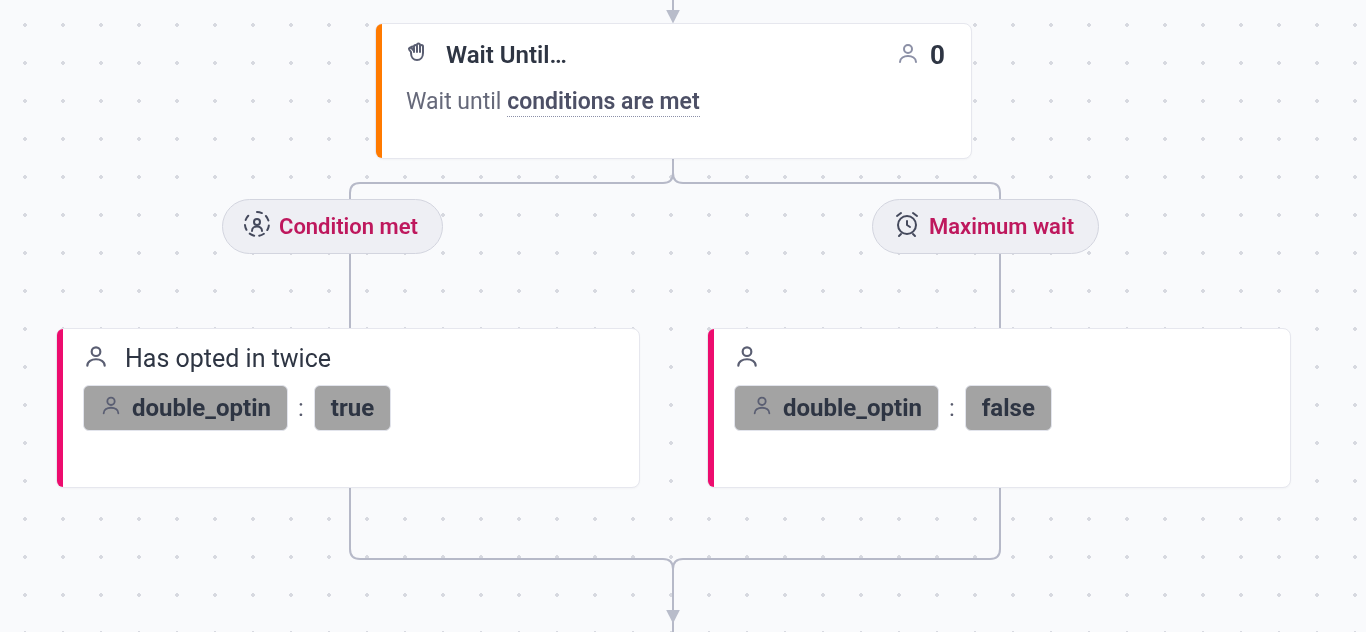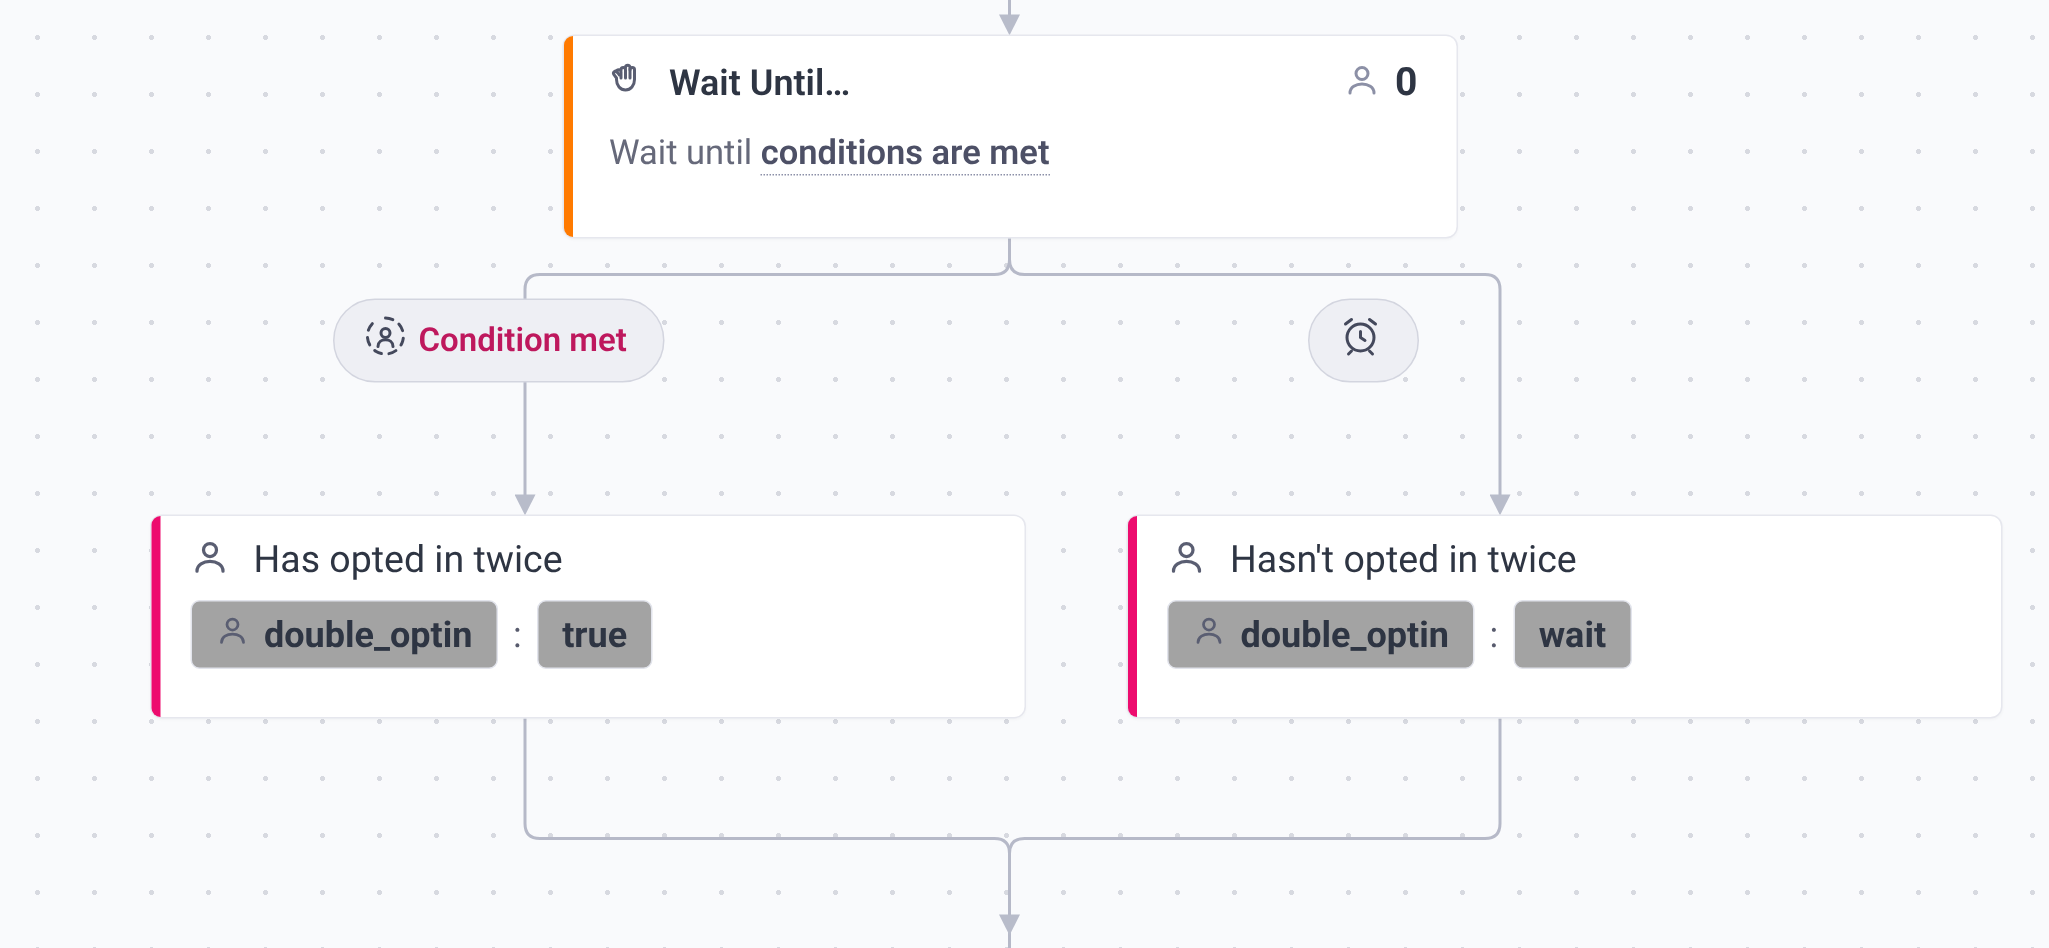--- a/index.html
+++ b/index.html
@@ -95,25 +95,24 @@
     border: 1px solid #d3d5df;
     border-radius: 999px;
     padding: 10px 24px 10px 20px;
     font-size: 22px;
     font-weight: 600;
     color: #be185d;
     text-align: center;
   }
 
   .branch-card {
-    top: 343px;
+    top: 328px;
     width: 584px;
-    height: 136px;
+    height: 160px;
     padding: 14px 22px 18px 26px;
-    margin-left: 44px;
   }
   .branch-left  { left: 56px; }
   .branch-right { left: 707px; }
   .branch-title-row {
     display: flex;
     align-items: center;
     gap: 16px;
     margin-bottom: 12px;
   }
   .branch-title {
@@ -220,20 +219,21 @@
   <span class="icon">
     <svg width="28" height="28" viewBox="0 0 28 28" fill="none" stroke="#44495c" stroke-width="2" stroke-linecap="round" stroke-linejoin="round">
       <circle cx="14" cy="15" r="9"></circle>
       <path d="M14 11v4l3 2"></path>
       <path d="M4 6l4-3"></path>
       <path d="M24 6l-4-3"></path>
       <path d="M8 24l-2 2"></path>
       <path d="M20 24l2 2"></path>
     </svg>
   </span>
+  <span>Maximum wait</span>
 </div>
 
 <div class="card branch-card branch-left">
   <div class="accent accent-pink"></div>
   <div class="branch-title-row">
     <span class="icon">
       <svg width="26" height="26" viewBox="0 0 24 24" fill="none" stroke="#5a5e72" stroke-width="2" stroke-linecap="round" stroke-linejoin="round">
         <circle cx="12" cy="8" r="4"></circle>
         <path d="M4 21c0-4 4-6 8-6s8 2 8 6"></path>
       </svg>
@@ -259,30 +259,29 @@
 
 <div class="card branch-card branch-right">
   <div class="accent accent-pink"></div>
   <div class="branch-title-row">
     <span class="icon">
       <svg width="26" height="26" viewBox="0 0 24 24" fill="none" stroke="#5a5e72" stroke-width="2" stroke-linecap="round" stroke-linejoin="round">
         <circle cx="12" cy="8" r="4"></circle>
         <path d="M4 21c0-4 4-6 8-6s8 2 8 6"></path>
       </svg>
     </span>
-    <span class="branch-title">Hasn't opted in twice</span>
   </div>
   <div class="assign-row">
     <span class="token">
       <span class="icon">
         <svg width="22" height="22" viewBox="0 0 24 24" fill="none" stroke="#5a5e72" stroke-width="2" stroke-linecap="round" stroke-linejoin="round">
           <circle cx="12" cy="8" r="4"></circle>
           <path d="M4 21c0-4 4-6 8-6s8 2 8 6"></path>
         </svg>
       </span>
       <span>double_optin</span>
     </span>
     <span class="colon">:</span>
     <span class="token">
-      <span>wait</span>
+      <span>false</span>
     </span>
   </div>
 </div>
 
 </body></html>

